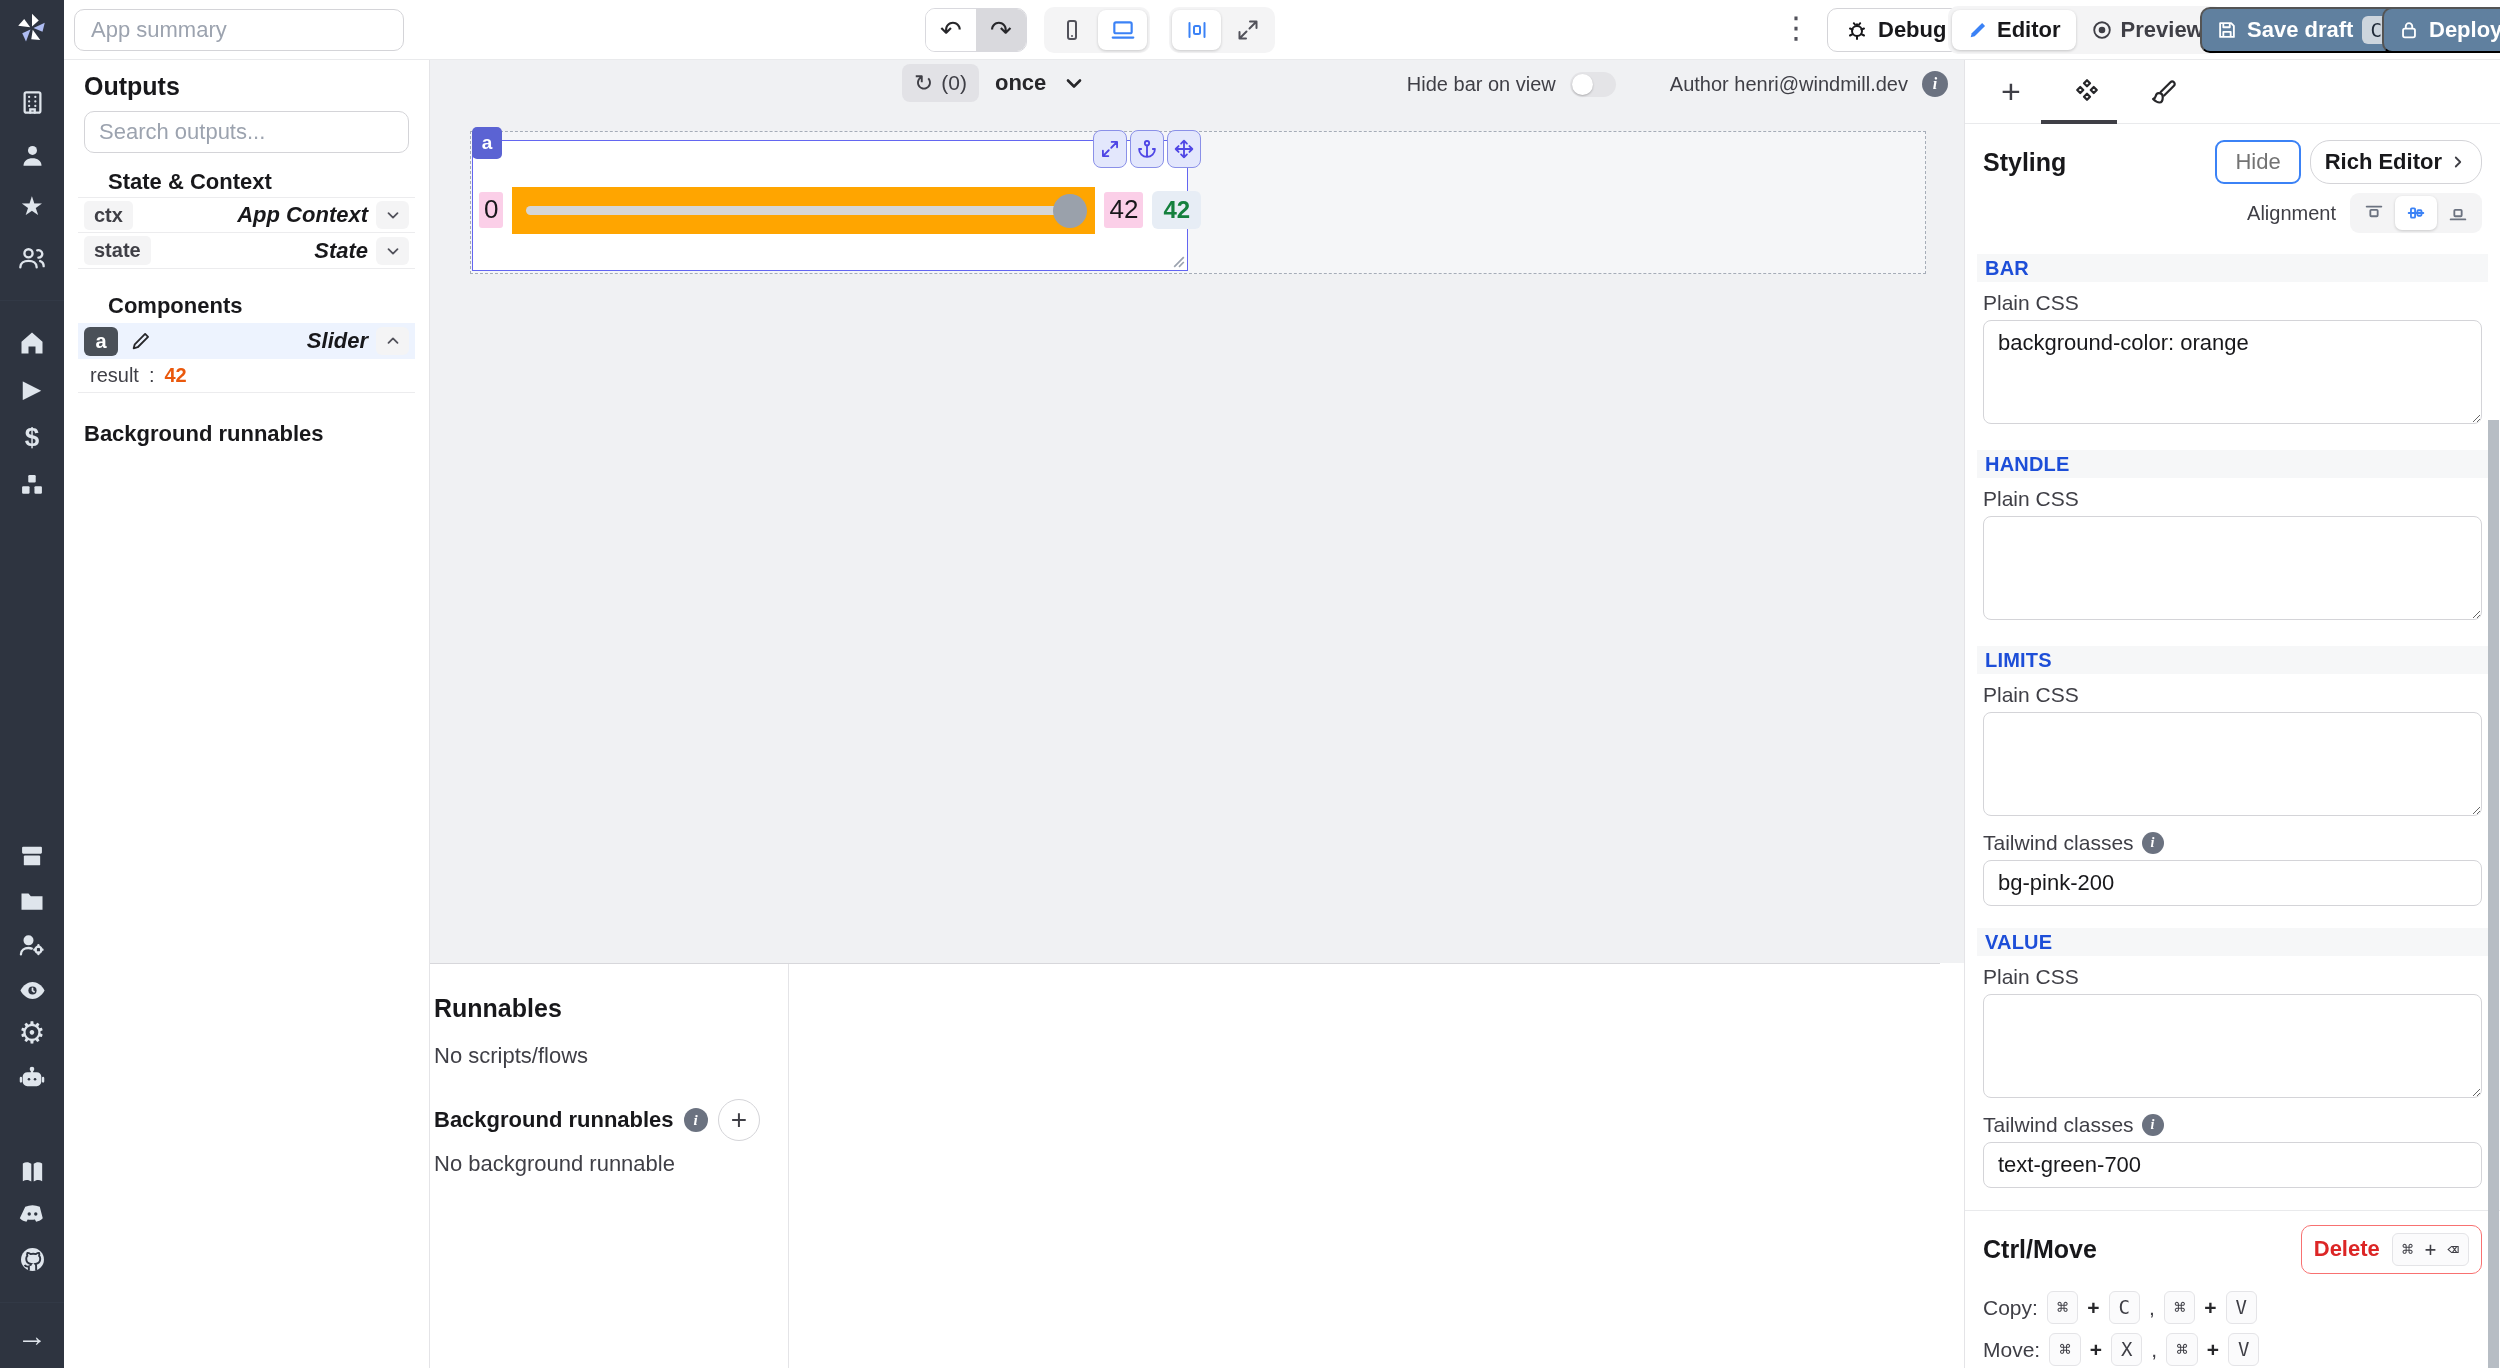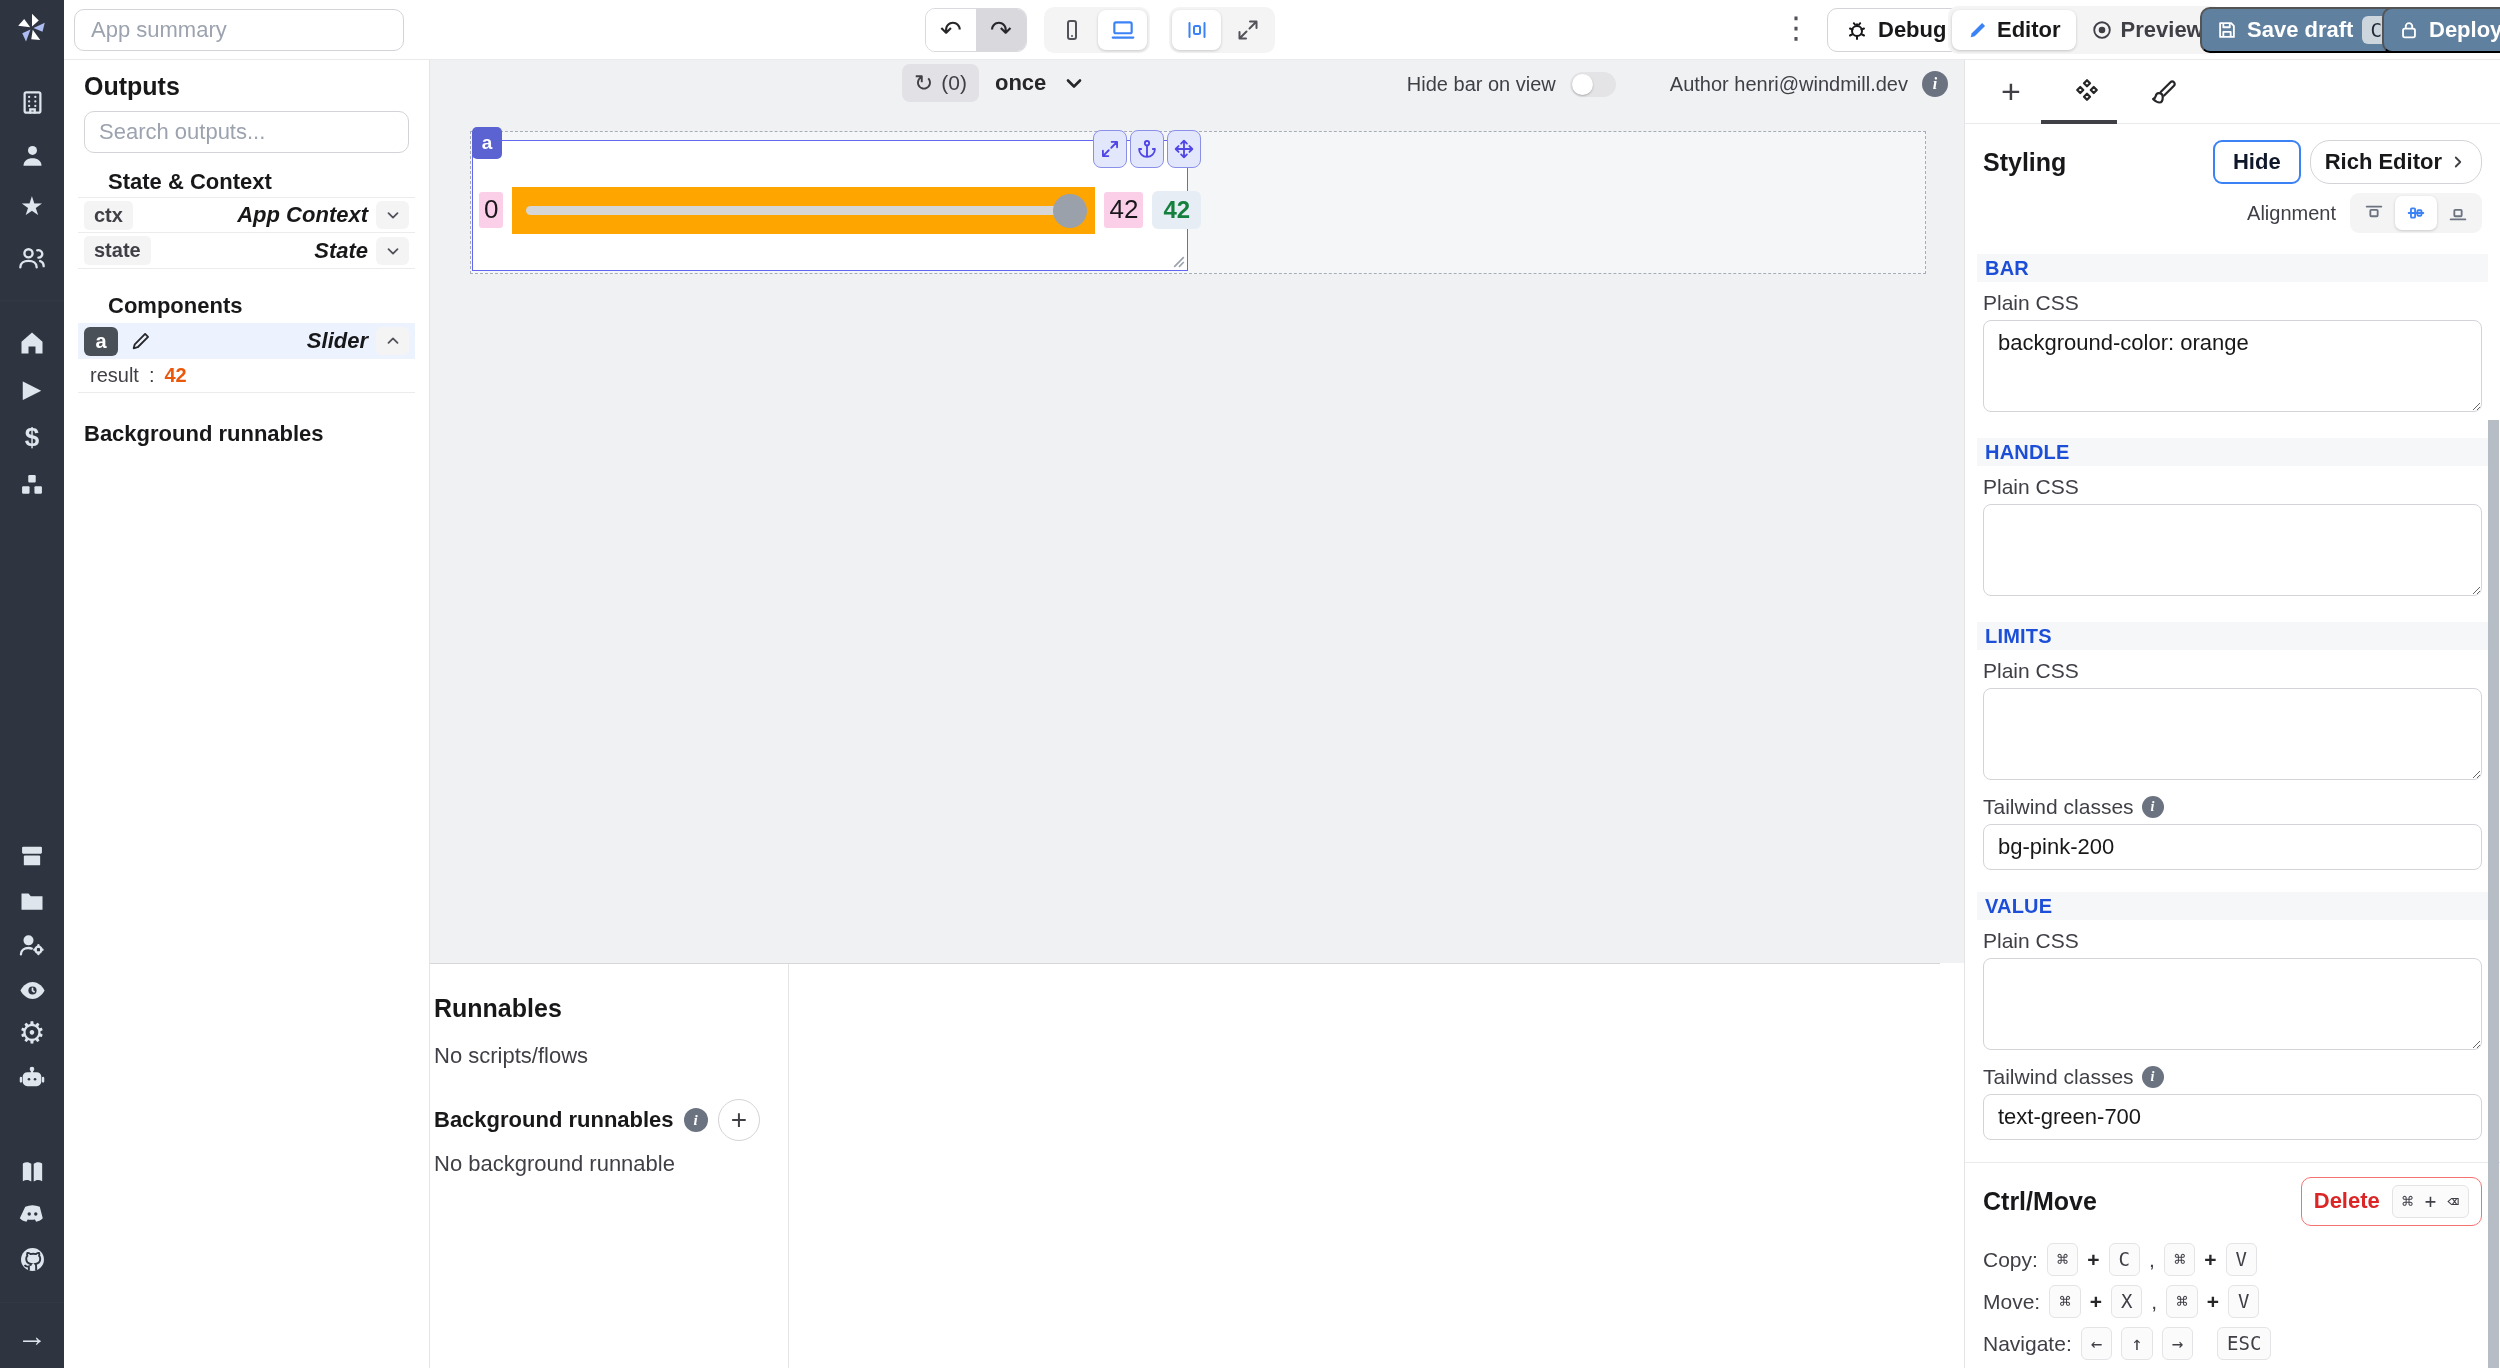--- a/index.html
+++ b/index.html
@@ -83,29 +83,29 @@
   
   .stylepanel { position:absolute; left:1964px; top:60px; width:536px; height:1308px; background:#fff; border-left:1px solid #e4e4e7; }
   .tabsrow { position:relative; height:64px; border-bottom:1px solid #e9eaec; display:flex; align-items:center; }
   .tabsrow .tab { width:76px; height:64px; display:flex; align-items:center; justify-content:center; color:#27272a; }
   .tabsrow .tab:first-child { margin-left:8px; }
   .tab-underline { position:absolute; left:76px; bottom:-1px; width:76px; height:4px; background:#3f3f46; }
   .spcontent { padding:0 18px; }
   .stylrow { margin-top:16px; height:44px; display:flex; align-items:center; justify-content:space-between; }
   .stylrow h2 { font-size:25px; font-weight:700; }
   .stylrow .btns { display:flex; gap:9px; }
-  .hidebtn { height:44px; padding:0 18px; border:2px solid #3b82f6; border-radius:9px; background:#fff; font-size:22px; font-weight:700; color:#0f172a; display:flex; align-items:center; }
+  .hidebtn { height:44px; padding:0 18px; border:2px solid #3b82f6; border-radius:9px; background:#fff; font-size:22px; font-weight:400; color:#737373; display:flex; align-items:center; }
   .richbtn { height:44px; padding:0 14px; border:1px solid #d4d4d8; border-radius:20px; background:#fff; font-size:22px; font-weight:600; color:#18181b; display:flex; align-items:center; gap:7px; }
   .alignrow { margin-top:10px; height:38px; display:flex; align-items:center; justify-content:flex-end; gap:14px; }
   .aligngrp { background:#f4f4f5; border-radius:9px; display:flex; padding:3px; }
   .aligngrp .abtn { width:42px; height:34px; display:flex; align-items:center; justify-content:center; color:#6b7280; border-radius:7px; }
   .aligngrp .abtn.active { background:#fff; box-shadow:0 1px 3px rgba(0,0,0,.18); color:#3b82f6; }
   .ssec-h { margin:22px -6px 0; background:#f6f7f8; height:28px; display:flex; align-items:center; padding:0 8px; font-size:20px; font-weight:700; color:#1d4ed8; letter-spacing:.2px; }
   .csslabel { margin-top:8px; height:26px; font-size:21px; color:#3f3f46; display:flex; align-items:center; gap:8px; }
-  .cssarea { margin-top:4px; width:100%; height:92px; border:1px solid #d4d4d8; border-radius:8px; padding:9px 14px; font-size:22px; color:#18181b; font-family:"Liberation Sans",sans-serif; resize:both; outline:none; }
+  .cssarea { margin-top:4px; width:100%; height:104px; border:1px solid #d4d4d8; border-radius:8px; padding:9px 14px; font-size:22px; color:#18181b; font-family:"Liberation Sans",sans-serif; resize:both; outline:none; }
   .twinput { margin-top:4px; width:100%; height:46px; border:1px solid #d4d4d8; border-radius:8px; padding:0 14px; font-size:22px; color:#18181b; outline:none; font-family:"Liberation Sans",sans-serif; }
   .spdivider { margin:22px -18px 0; border-top:1px solid #e9eaec; }
   .cmrow { margin-top:14px; display:flex; align-items:center; justify-content:space-between; }
   .cmrow h2 { font-size:25px; font-weight:700; }
   .delbtn { border:1.5px solid #f87171; border-radius:10px; background:#fff; display:flex; align-items:center; gap:12px; padding:7px 12px; }
   .delbtn .dlbl { color:#dc2626; font-size:22px; font-weight:700; }
   .kbd { display:inline-flex; align-items:center; justify-content:center; background:#fbfbfc; border:1px solid #e4e4e7; border-radius:6px; padding:3px 9px; font-family:"DejaVu Sans Mono",monospace; font-size:19px; color:#3f3f46; line-height:1.3; }
   .shrow { margin-top:6px; height:36px; display:flex; align-items:center; gap:9px; font-size:21px; color:#3f3f46; }
   .shrow.first { margin-top:16px; }
   .shplus { font-weight:700; color:#27272a; }

